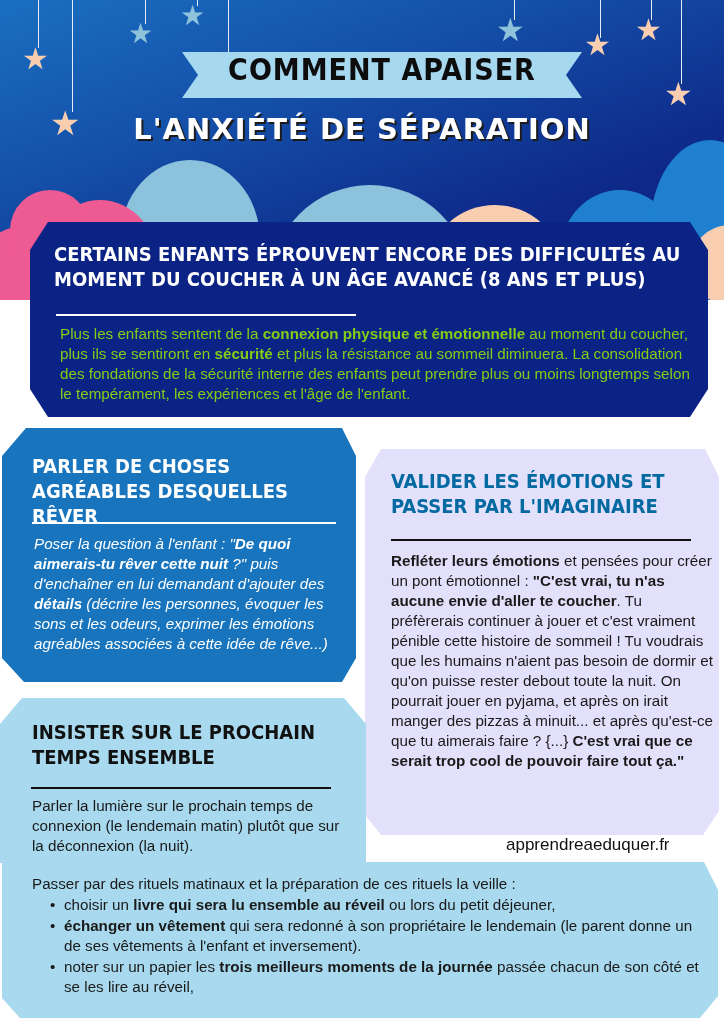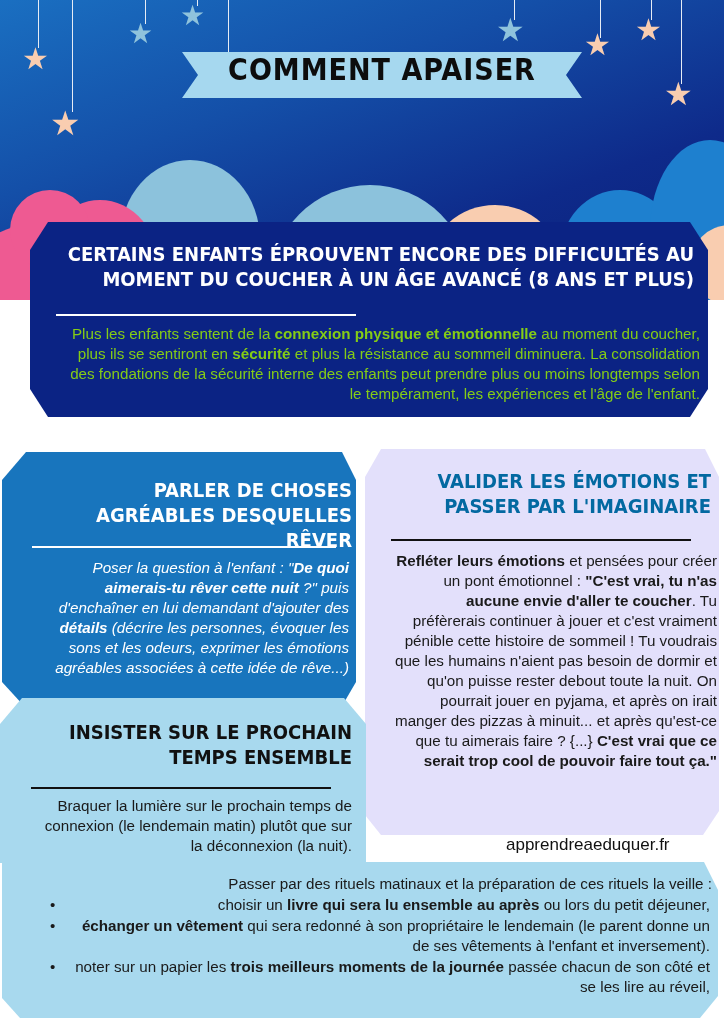--- a/index.html
+++ b/index.html
@@ -26,41 +26,40 @@
     font-family: "DejaVu Sans Condensed", "DejaVu Sans", sans-serif;
     font-weight: bold; font-size: 30px; color: #0d0d0d; letter-spacing: 1px;
   }
   .title-main {
     position: absolute; left: 0; width: 724px; text-align: center;
     font-family: "DejaVu Sans", sans-serif; font-weight: bold; color: #ffffff;
     font-size: 29px; letter-spacing: 1px;
     text-shadow: 2px 2px 0 #1b1b1b;
   }
 
-  .card { position: absolute; text-align: right; }
+  .card { position: absolute; }
   .card-top {
     left: 30px; top: 222px; width: 678px; height: 195px;
     background: #0b2384;
     clip-path: polygon(18px 0, calc(100% - 18px) 0, 100% 28px, 100% calc(100% - 28px), calc(100% - 18px) 100%, 18px 100%, 0 calc(100% - 28px), 0 28px);
   }
   .heading {
     font-family: "DejaVu Sans Condensed", "DejaVu Sans", sans-serif;
     font-weight: bold; text-transform: uppercase; line-height: 1.25;
   }
   .card-top .heading { position: absolute; left: 24px; top: 20px; width: 640px; color: #fff; font-size: 20px; }
   .rule { position: absolute; height: 2px; }
   .card-top .rule { left: 26px; top: 92px; width: 300px; background: #ffffff; }
   .body-text { position: absolute; font-size: 15.2px; line-height: 20px; }
   .card-top .body-text { left: 30px; top: 102px; width: 640px; color: #84cc16; }
 
   .card-dream {
     left: 2px; top: 428px; width: 354px; height: 254px;
     background: #1875bd;
     clip-path: polygon(24px 0, calc(100% - 14px) 0, 100% 28px, 100% calc(100% - 24px), calc(100% - 14px) 100%, 22px 100%, 0 calc(100% - 24px), 0 28px);
-    margin-top: 24px;
   }
   .card-dream .heading { position: absolute; left: 30px; top: 26px; width: 320px; color: #fff; font-size: 20px; }
   .card-dream .rule { left: 30px; top: 94px; width: 304px; background: #fff; }
   .card-dream .body-text { left: 32px; top: 106px; width: 315px; color: #ffffff; font-style: italic; }
 
   .card-validate {
     left: 365px; top: 449px; width: 354px; height: 386px;
     background: #e3e0fb;
     clip-path: polygon(16px 0, calc(100% - 14px) 0, 100% 28px, 100% calc(100% - 24px), calc(100% - 16px) 100%, 16px 100%, 0 calc(100% - 20px), 0 28px);
   }
@@ -125,20 +124,21 @@
   <span class="star" style="left:128px;top:20px;color:#8fc3dc;font-size:28px;">★</span>
   <span class="star" style="left:180px;top:2px;color:#8fc3dc;font-size:28px;">★</span>
   <span class="star" style="left:496px;top:14px;color:#8fc3dc;font-size:32px;">★</span>
   <span class="star" style="left:584px;top:30px;color:#f9cdb0;">★</span>
   <span class="star" style="left:635px;top:15px;color:#f9cdb0;">★</span>
   <span class="star" style="left:664px;top:78px;color:#f9cdb0;font-size:32px;">★</span>
 
   <div class="title-ribbon">
     <span>COMMENT APAISER</span>
   </div>
+  <div class="title-main" style="top:112px;">L'ANXIÉTÉ DE SÉPARATION</div>
 </div>
 
 <div class="card card-top">
   <div class="heading">Certains enfants éprouvent encore des difficultés au moment du coucher à un âge avancé (8 ans et plus)</div>
   <div class="rule"></div>
   <div class="body-text"><span>Plus les enfants sentent de la </span><b>connexion physique et émotionnelle</b><span> au moment du coucher, plus ils se sentiront en </span><b>sécurité</b><span> et plus la résistance au sommeil diminuera. La consolidation des fondations de la sécurité interne des enfants peut prendre plus ou moins longtemps selon le tempérament, les expériences et l'âge de l'enfant.</span></div>
 </div>
 
 <div class="card card-dream">
   <div class="heading">Parler de choses agréables desquelles rêver</div>
@@ -148,25 +148,25 @@
 
 <div class="card card-validate">
   <div class="heading">Valider les émotions et passer par l'imaginaire</div>
   <div class="rule"></div>
   <div class="body-text"><b>Refléter leurs émotions</b><span> et pensées pour créer un pont émotionnel : </span><b>"C'est vrai, tu n'as aucune envie d'aller te coucher</b><span>. Tu préfèrerais continuer à jouer et c'est vraiment pénible cette histoire de sommeil ! Tu voudrais que les humains n'aient pas besoin de dormir et qu'on puisse rester debout toute la nuit. On pourrait jouer en pyjama, et après on irait manger des pizzas à minuit... et après qu'est-ce que tu aimerais faire ? {...} </span><b>C'est vrai que ce serait trop cool de pouvoir faire tout ça."</b></div>
 </div>
 
 <div class="card card-next">
   <div class="heading">Insister sur le prochain temps ensemble</div>
   <div class="rule"></div>
-  <div class="body-text">Braquer la lumière sur le prochain temps de connexion (le lendemain matin) plutôt que sur la déconnexion (la nuit).</div>
+  <div class="body-text">Parler la lumière sur le prochain temps de connexion (le lendemain matin) plutôt que sur la déconnexion (la nuit).</div>
 </div>
 
 <div class="card card-bottom">
   <div class="intro">Passer par des rituels matinaux et la préparation de ces rituels la veille :</div>
   <ul class="bullets">
-    <li><span>choisir un </span><b>livre qui sera lu ensemble au après</b><span> ou lors du petit déjeuner,</span></li>
+    <li><span>choisir un </span><b>livre qui sera lu ensemble au réveil</b><span> ou lors du petit déjeuner,</span></li>
     <li><b>échanger un vêtement</b><span> qui sera redonné à son propriétaire le lendemain (le parent donne un de ses vêtements à l'enfant et inversement).</span></li>
     <li><span>noter sur un papier les </span><b>trois meilleurs moments de la journée</b><span> passée chacun de son côté et se les lire au réveil,</span></li>
   </ul>
 </div>
 
 <div class="website">apprendreaeduquer.fr</div>
 
 </body></html>

